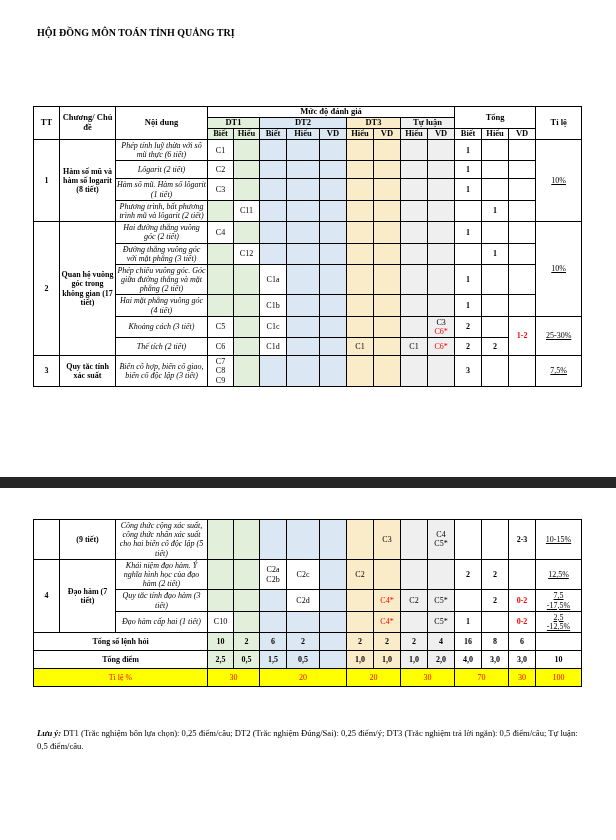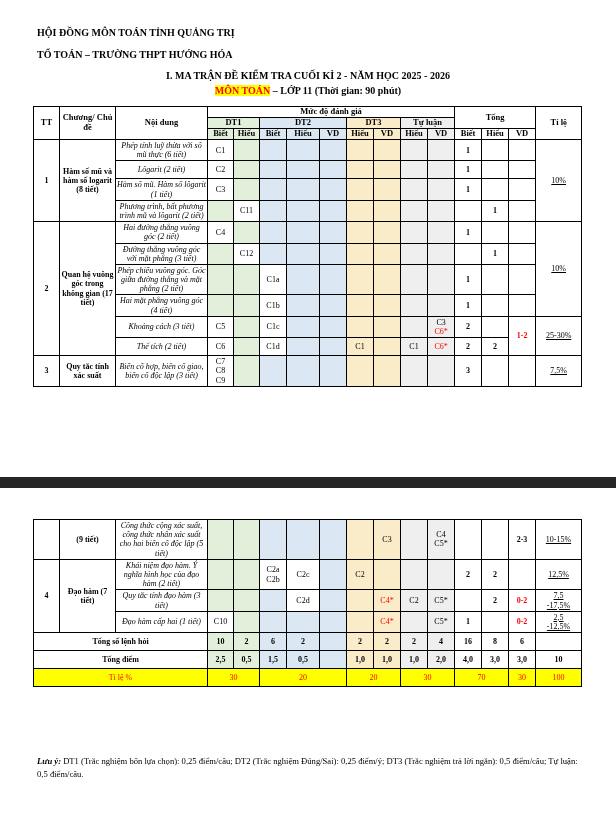--- a/index.html
+++ b/index.html
@@ -32,37 +32,32 @@
   .code { font-size:8px; }
   .red { color:var(--red); }
   .tlabel { font-weight:bold; }
   .tile { font-size:8px;text-decoration:underline; }
 
   tr.gs > td, tr.gs > th { border-top:1.6px solid #000; }
   tr.yrow > td { background:var(--hl); color:var(--red); font-weight:normal;margin-left:18px; }
 
   .separator { position:absolute; top:477px; left:0; width:616px; height:11px; background:#262626; }
 
-  .note { position:absolute; top:727px; left:37px; width:547px; font-size:8.6px; line-height:1.55; text-align:left;margin-top:28px; }
+  .note { position:absolute; top:727px; left:37px; width:547px; font-size:8.6px; line-height:1.55; text-align:left; }
   .note .lbl { font-weight:bold; font-style:italic; }
 </style>
 </head>
 <body>
 
 <div class="page-wrap">
 
   <div class="letterhead">
     <div class="org-line">HỘI ĐỒNG MÔN TOÁN TỈNH QUẢNG TRỊ</div>
-    <div class="org-line">TỔ TOÁN – TRƯỜNG THPT HƯỚNG HÓA</div>
   </div>
 
-  <div class="titles">
-    <div>I. MA TRẬN ĐỀ KIỂM TRA CUỐI KÌ 2 - NĂM HỌC 2025 - 2026</div>
-    <div><span class="subject-highlight">MÔN TOÁN</span><span> – LỚP 11 (Thời gian: 90 phút)</span></div>
-  </div>
 
   <table class="matrix t1">
     <colgroup>
       <col style="width:26px">
         <col style="width:56px">
         <col style="width:92px">
       <col style="width:26px">
         <col style="width:26px">
       <col style="width:27px">
         <col style="width:33px">

